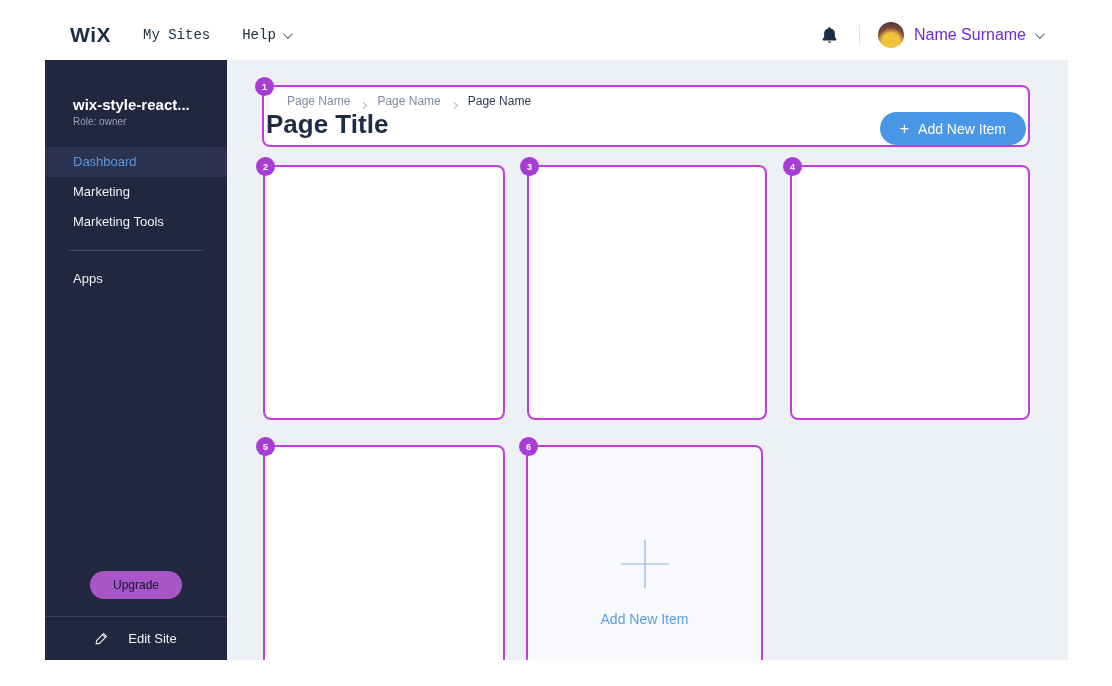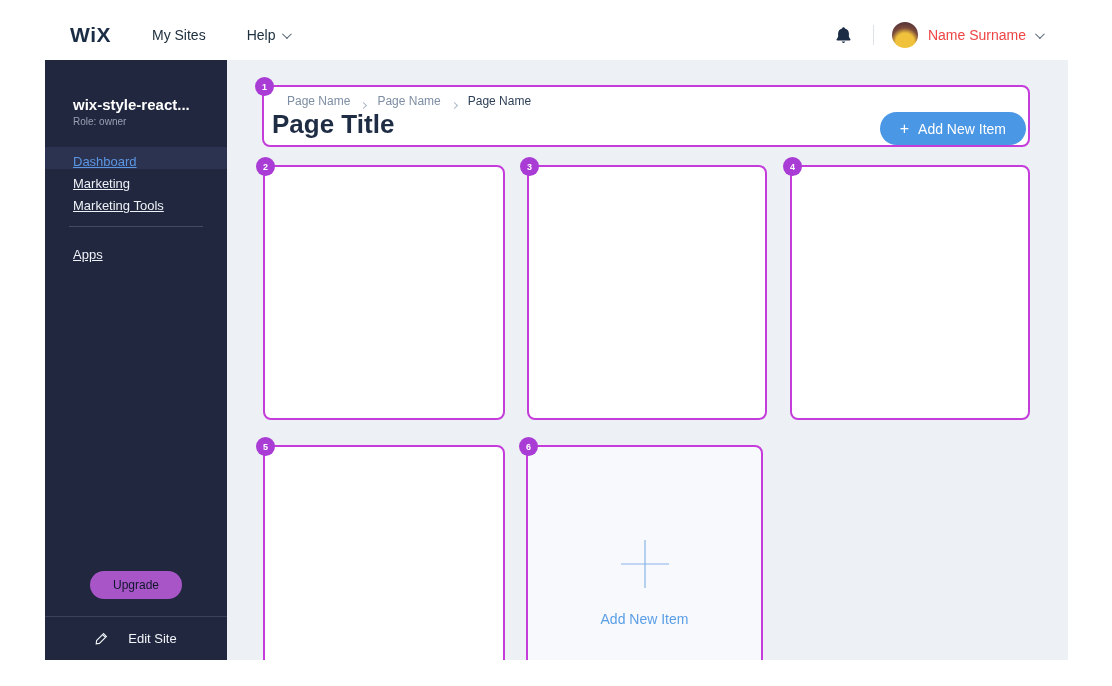--- a/index.html
+++ b/index.html
@@ -5,40 +5,40 @@
   * { margin:0; padding:0; box-sizing:border-box; }
   html,body { width:1112px; height:686px; background:#ffffff;
     font-family:"Liberation Sans", sans-serif; overflow:hidden; }
 
   .app { position:absolute; left:45px; top:10px; width:1023px; height:650px;
     background:#ffffff; overflow:hidden; }
 
   
   .topbar { height:50px; display:flex; align-items:center; padding:0 26px 0 25px; background:#fff; }
   .logo { font-size:21px; font-weight:800; color:#1b2d45; letter-spacing:0.5px; cursor:pointer; }
-  .topnav-item { margin-left:41px; font-size:14px; color:#20313f; cursor:pointer; display:flex; align-items:center; gap:7px; }
+  .topnav-item { margin-left:32px; font-size:14px; color:#20313f; cursor:pointer; display:flex; align-items:center; gap:7px;font-family:Liberation Mono, monospace; }
   .chev { width:7px; height:7px; border-right:1.5px solid #51606f; border-bottom:1.5px solid #51606f;
     transform:rotate(45deg) translateY(-2px); display:inline-block; }
   .topbar-right { margin-left:auto; display:flex; align-items:center; }
   .bell-btn { width:22px; height:24px; cursor:pointer; display:flex; align-items:center; justify-content:center; }
   .top-divider { width:1px; height:20px; background:#dde2e8; margin:0 18px; }
   .avatar { width:26px; height:26px; border-radius:50%; cursor:pointer; overflow:hidden;
     background:radial-gradient(circle at 50% 78%, #f0c23c 0 38%, #7a4a3a 60%, #3a2433 100%); }
-  .user-name { margin-left:10px; font-size:14px; color:#ef4444; cursor:pointer; }
+  .user-name { margin-left:10px; font-size:16px; color:#6d28d9; cursor:pointer; }
   .topbar-right .chev { margin-left:9px; }
 
   
   .shell { display:flex; height:600px; }
 
   
   .sidebar { width:182px; flex-shrink:0; background:#20273e; position:relative; padding-top:36px; }
   .site-name { padding:0 28px; font-size:15px; font-weight:700; color:#ffffff; white-space:nowrap; }
   .site-role { padding:3px 28px 0; font-size:10px; color:#99a1b4; }
   .side-nav { margin-top:20px; }
-  .nav-item { height:22px; line-height:30px; padding:0 28px; font-size:13px; color:#eef1f6; cursor:pointer;text-decoration:underline; }
+  .nav-item { height:30px; line-height:30px; padding:0 28px; font-size:13px; color:#eef1f6; cursor:pointer; }
   .nav-item.active { background:#2c3350; color:#5b96e3; }
   .nav-divider { height:1px; background:#444b62; margin:13px 24px 13px 24px; }
   .sidebar-bottom { position:absolute; left:0; right:0; bottom:0; }
   .upgrade-btn { display:block; margin:0 auto 17px; padding:7px 23px; border:none; border-radius:16px;
     background:#a855c8; color:#0f172a; font-size:12px; font-family:inherit; cursor:pointer; }
   .bottom-divider { height:1px; background:#3a415a; }
   .edit-site { height:43px; display:flex; align-items:center; justify-content:center; gap:20px;
     color:#f2f4f8; font-size:13px; cursor:pointer; }
 
   
@@ -47,21 +47,21 @@
   .badge { position:absolute; top:-10px; left:-9px; width:19px; height:19px; border-radius:50%;
     background:#a83cd4; color:#fff; font-size:9px; font-weight:700;
     display:flex; align-items:center; justify-content:center; z-index:2; }
 
   .region-header { left:35px; top:25px; width:768px; height:62px; background:#fff; }
   .breadcrumb { position:absolute; left:23px; top:7px; display:flex; align-items:flex-end; gap:11px; font-size:12px; }
   .bc-item { color:#7d8da3; cursor:pointer; }
   .bc-item.current { color:#2d3e57; cursor:default; }
   .bc-sep { width:5px; height:5px; border-right:1.2px solid #aeb9c6; border-top:1.2px solid #aeb9c6;
     transform:rotate(45deg); display:inline-block; }
-  .page-title { position:absolute; left:8px; top:22px; font-size:26px; font-weight:800; color:#1e2c44; }
+  .page-title { position:absolute; left:2px; top:22px; font-size:26px; font-weight:800; color:#1e2c44; }
   .add-new-btn { position:absolute; right:2px; bottom:0; height:33px; padding:0 20px; border:none;
     border-radius:17px; background:#4a97e5; color:#fff; font-size:14px; font-family:inherit;
     display:flex; align-items:center; gap:9px; cursor:pointer; }
   .add-new-btn .plus-glyph { font-size:16px; font-weight:400; line-height:1; }
 
   .card { background:#ffffff; }
   .region-2 { left:36px;  top:105px; width:242px; height:255px; }
   .region-3 { left:300px; top:105px; width:240px; height:255px; }
   .region-4 { left:563px; top:105px; width:240px; height:255px; }
   .region-5 { left:36px;  top:385px; width:242px; height:275px; }

